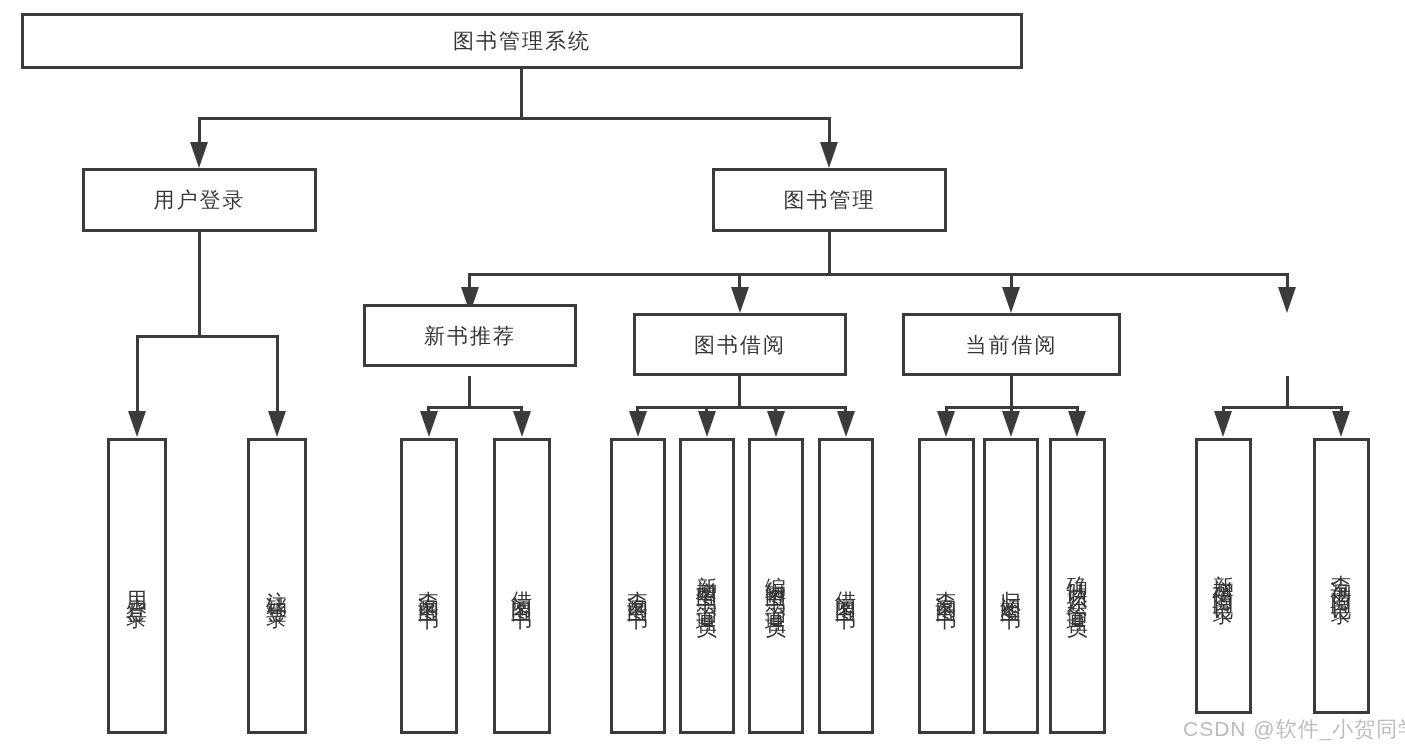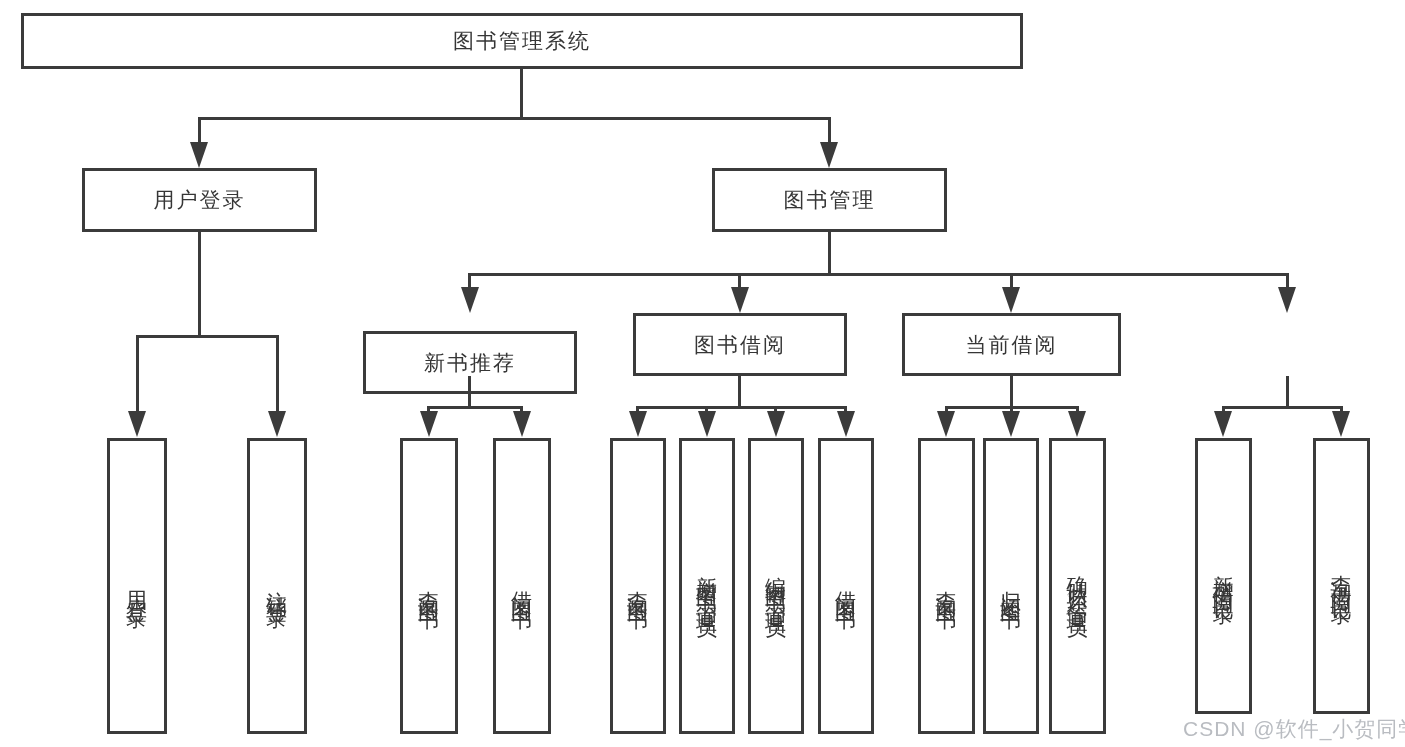--- a/index.html
+++ b/index.html
@@ -65,21 +65,21 @@
   <div class="hl" style="left:468px; top:273px; width:821px;"></div>
   <div class="vl" style="left:468px; top:273px; height:16px;"></div>
   <div class="arrow" style="left:470px; top:287px;"></div>
   <div class="vl" style="left:738px; top:273px; height:16px;"></div>
   <div class="arrow" style="left:740px; top:287px;"></div>
   <div class="vl" style="left:1010px; top:273px; height:16px;"></div>
   <div class="arrow" style="left:1011px; top:287px;"></div>
   <div class="vl" style="left:1286px; top:273px; height:16px;"></div>
   <div class="arrow" style="left:1287px; top:287px;"></div>
 
-  <div class="box" style="left:363px; top:331px; width:214px; height:63px;">
+  <div class="box" style="left:363px; top:304px; width:214px; height:63px;">
     <span>新书推荐</span>
   </div>
   <div class="box" style="left:633px; top:313px; width:214px; height:63px;">
     <span>图书借阅</span>
   </div>
   <div class="box" style="left:902px; top:313px; width:219px; height:63px;">
     <span>当前借阅</span>
   </div>
 
   <div class="vl" style="left:468px; top:376px; height:33px;"></div>

